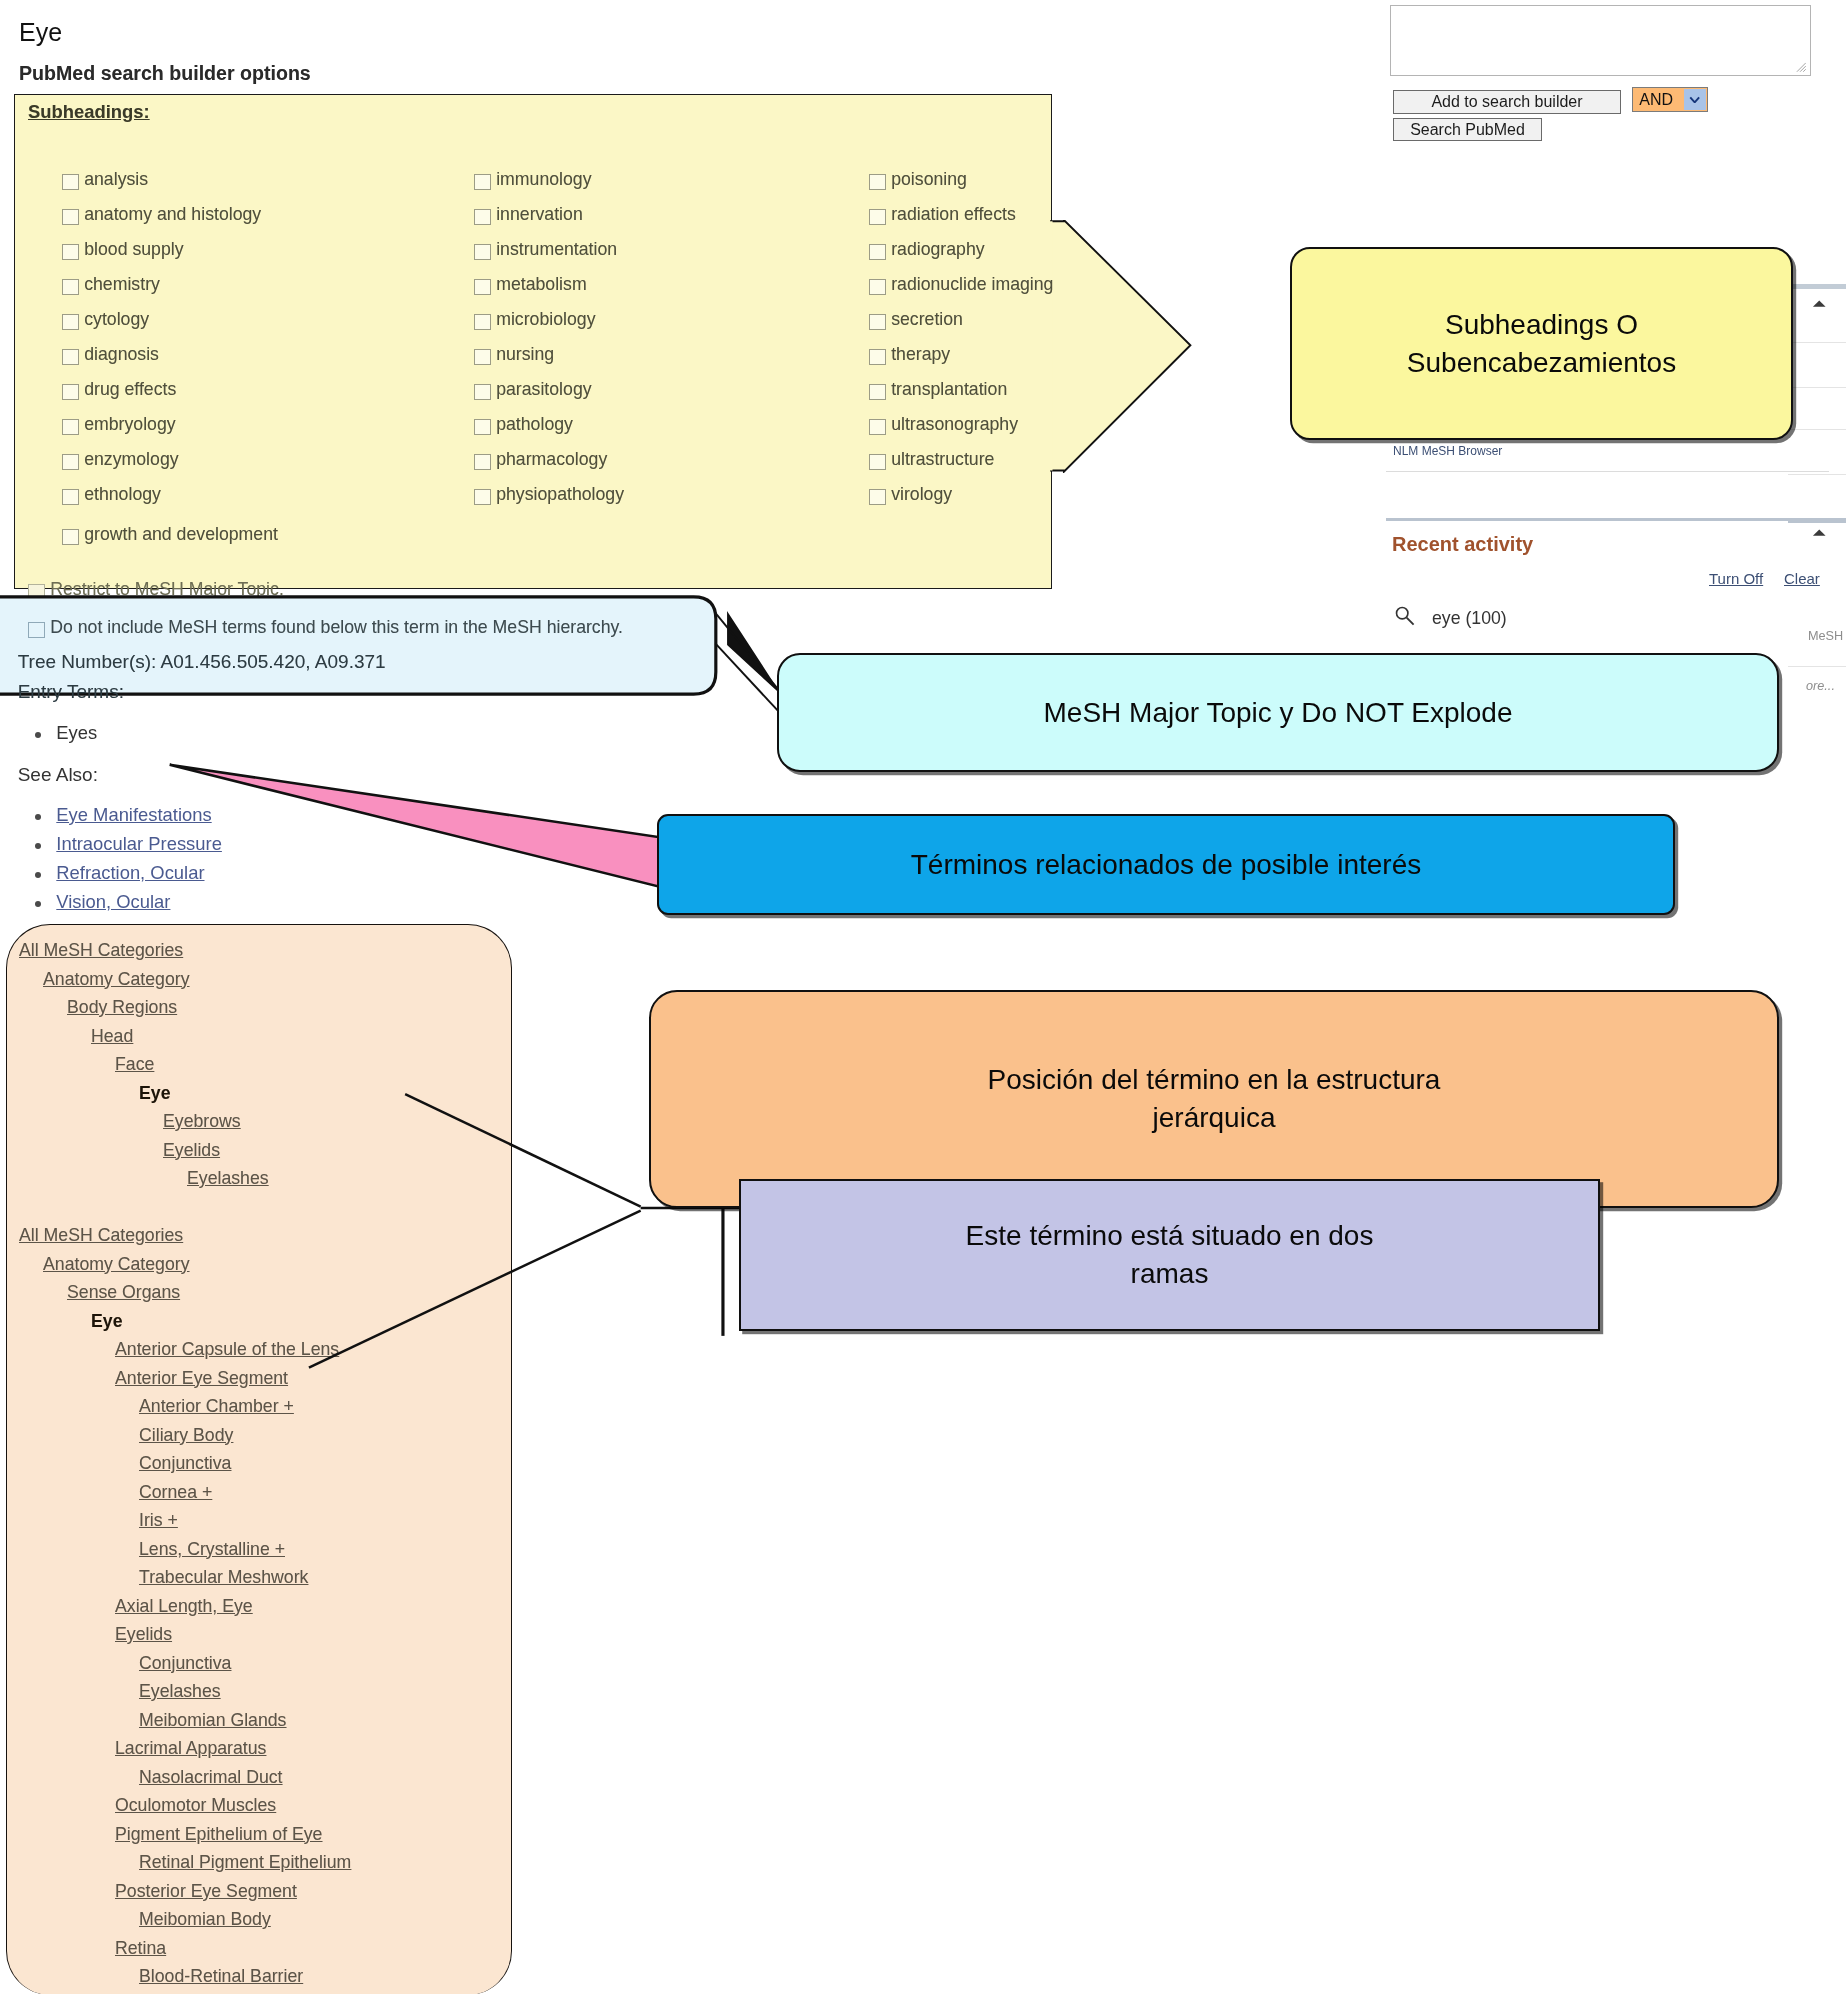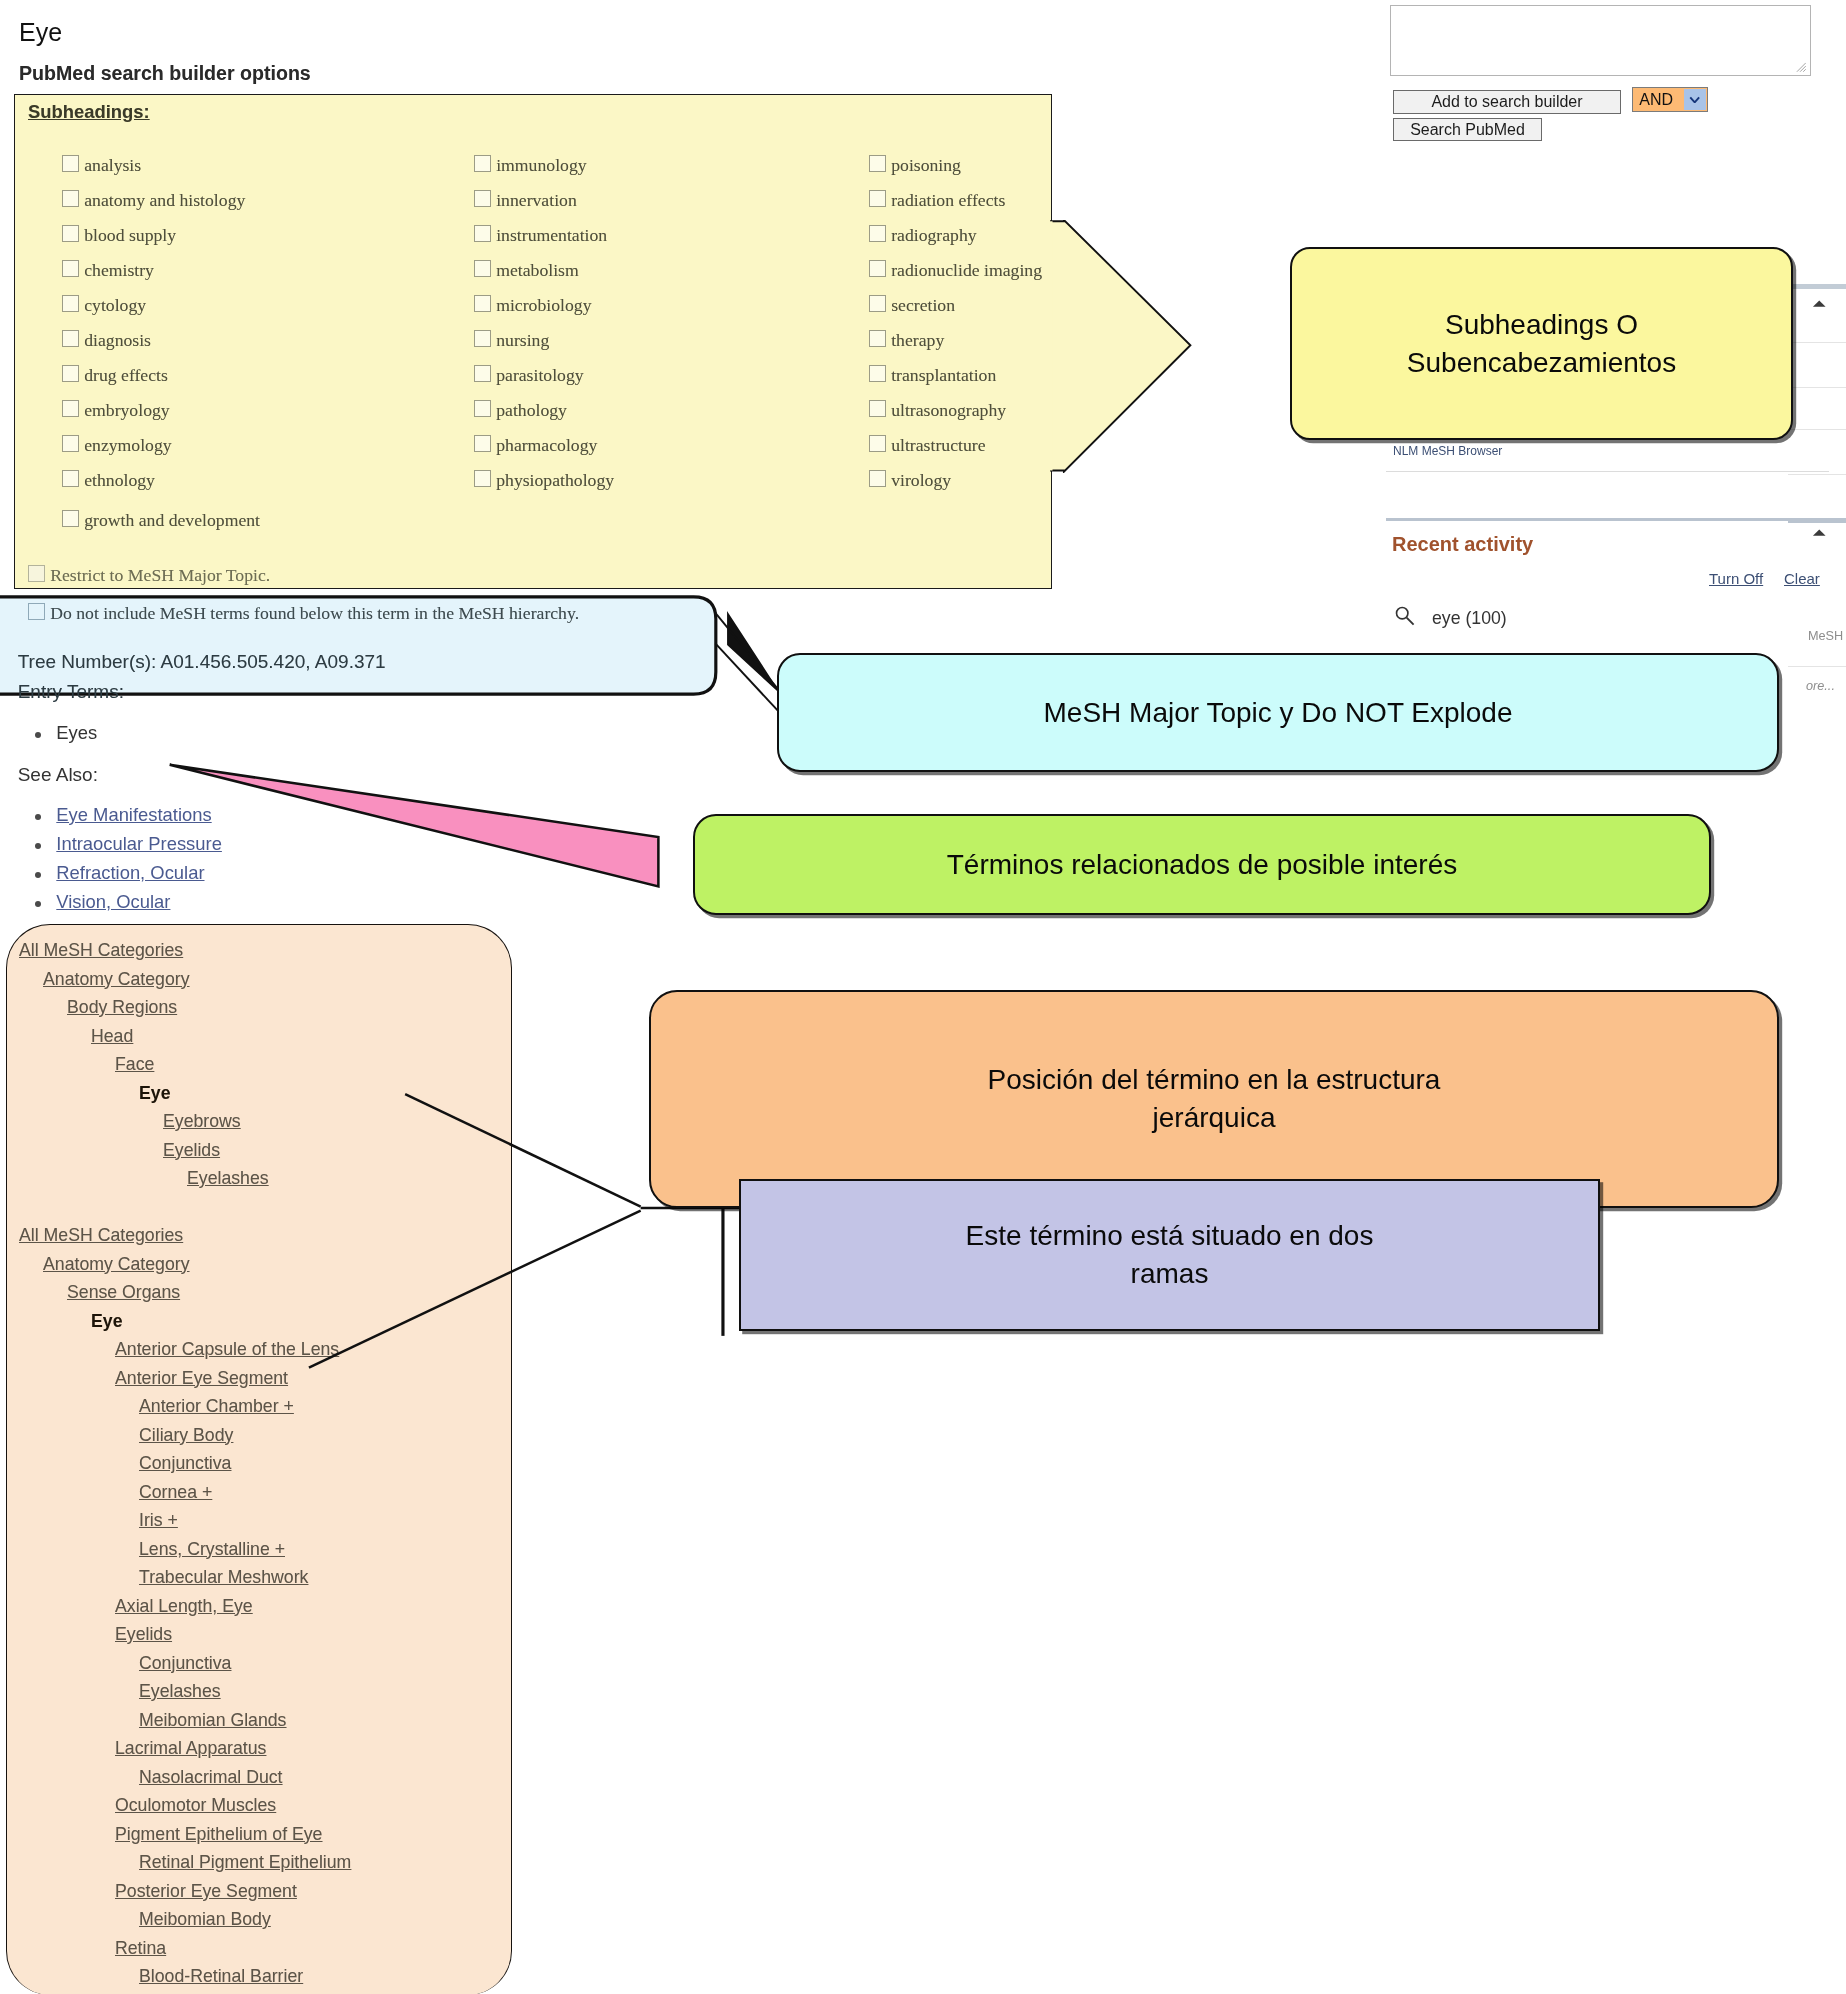--- a/index.html
+++ b/index.html
@@ -24,21 +24,21 @@
     left:1050px;top:220px;width:253px;height:253px;
   }
   #subheadings-link{
     left:28px;top:101px;font-size:18.4px;color:#3a3a28;font-weight:bold;
     text-decoration:underline;text-shadow:0 0 0.6px rgba(0,0,0,.18);
   }
   .sh-col{top:155px;}
   #sh-col-0{left:62px;}
   #sh-col-1{left:474px;}
   #sh-col-2{left:869px;}
-  .sh-item{display:flex;align-items:flex-start;height:35px;font-family:Liberation Serif, serif;}
+  .sh-item{display:flex;align-items:flex-end;height:35px;}
   .sh-box{
     width:16.5px;height:16.5px;border:1.3px solid #9c9c86;background:#fdfce9;
     box-sizing:border-box;margin-right:5.7px;flex:0 0 auto;
   }
   .sh-label{font-size:17.7px;color:#4f4f3c;white-space:nowrap;
     text-shadow:0 0 0.6px rgba(90,90,60,.30);}
   #sh-extra{left:62px;top:510px;}
   #restrict-row{left:28px;top:565px;}
   #restrict-row .sh-box{border-color:#b3b39b;background:#f7f5dd;}
   #restrict-row .sh-label{color:#6d6d54;}
@@ -136,23 +136,22 @@
     background:#fbf79e;border-radius:20px;
     box-shadow:3.2px 3.2px 0 rgba(0,0,0,0.55);
   }
   #callout-mesh-major{
     left:777px;top:653px;width:1002px;height:119px;
     background:#ccfcfb;border-radius:23px;
     box-shadow:3.2px 3.2px 0 rgba(0,0,0,0.55);
   }
   #callout-related-terms{
     left:657px;top:814px;width:1018px;height:101px;
-    background:#bef264;border-radius:23px;
+    background:#0ea5e9;border-radius:11px;
     box-shadow:3.2px 3.2px 0 rgba(0,0,0,0.55);
-    margin-left:36px;
   }
   #callout-position{
     left:649px;top:990px;width:1130px;height:218px;
     background:#fac18c;border-radius:28px;
     box-shadow:3.2px 3.2px 0 rgba(0,0,0,0.55);
   }
   #callout-two-branches{
     left:739px;top:1179px;width:861px;height:152px;
     background:#c3c4e6;border-radius:0;
     box-shadow:3.2px 3.2px 0 rgba(0,0,0,0.55);

